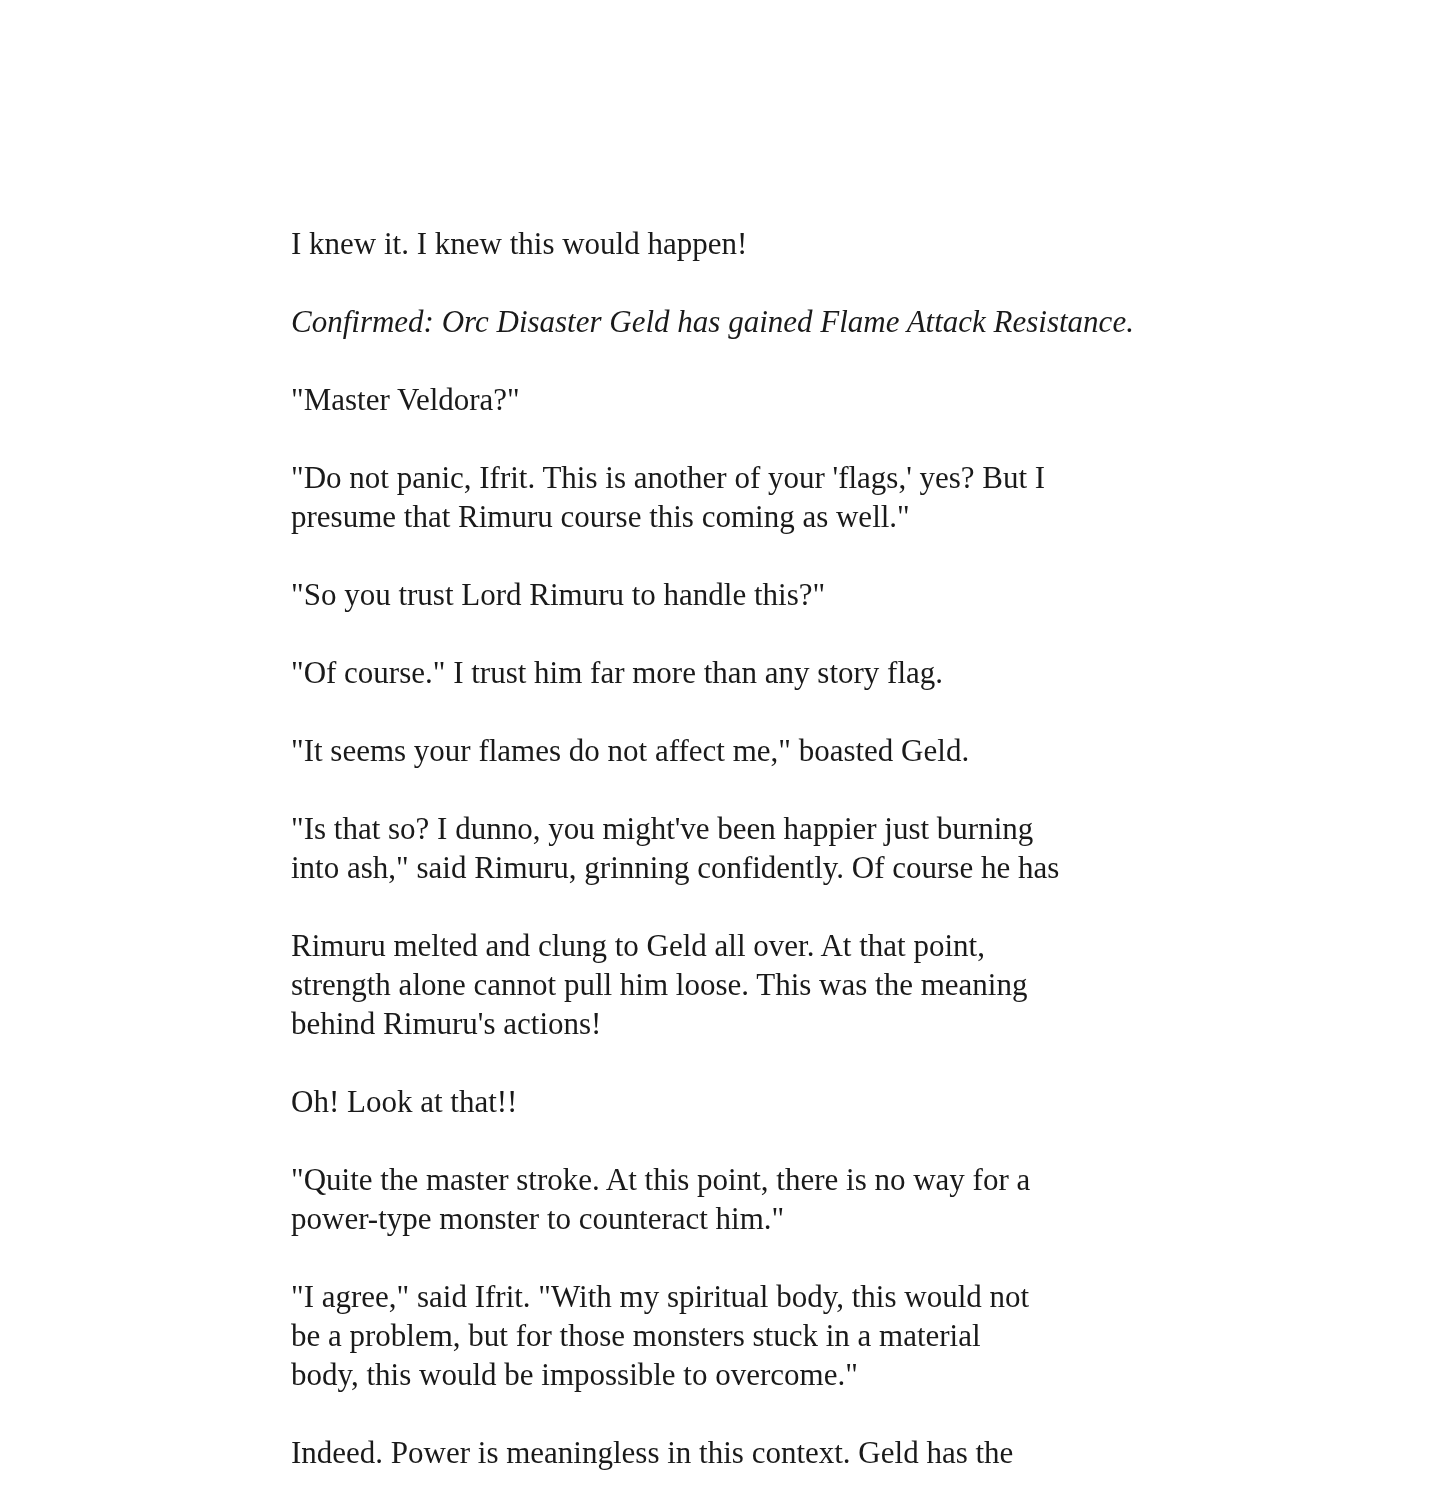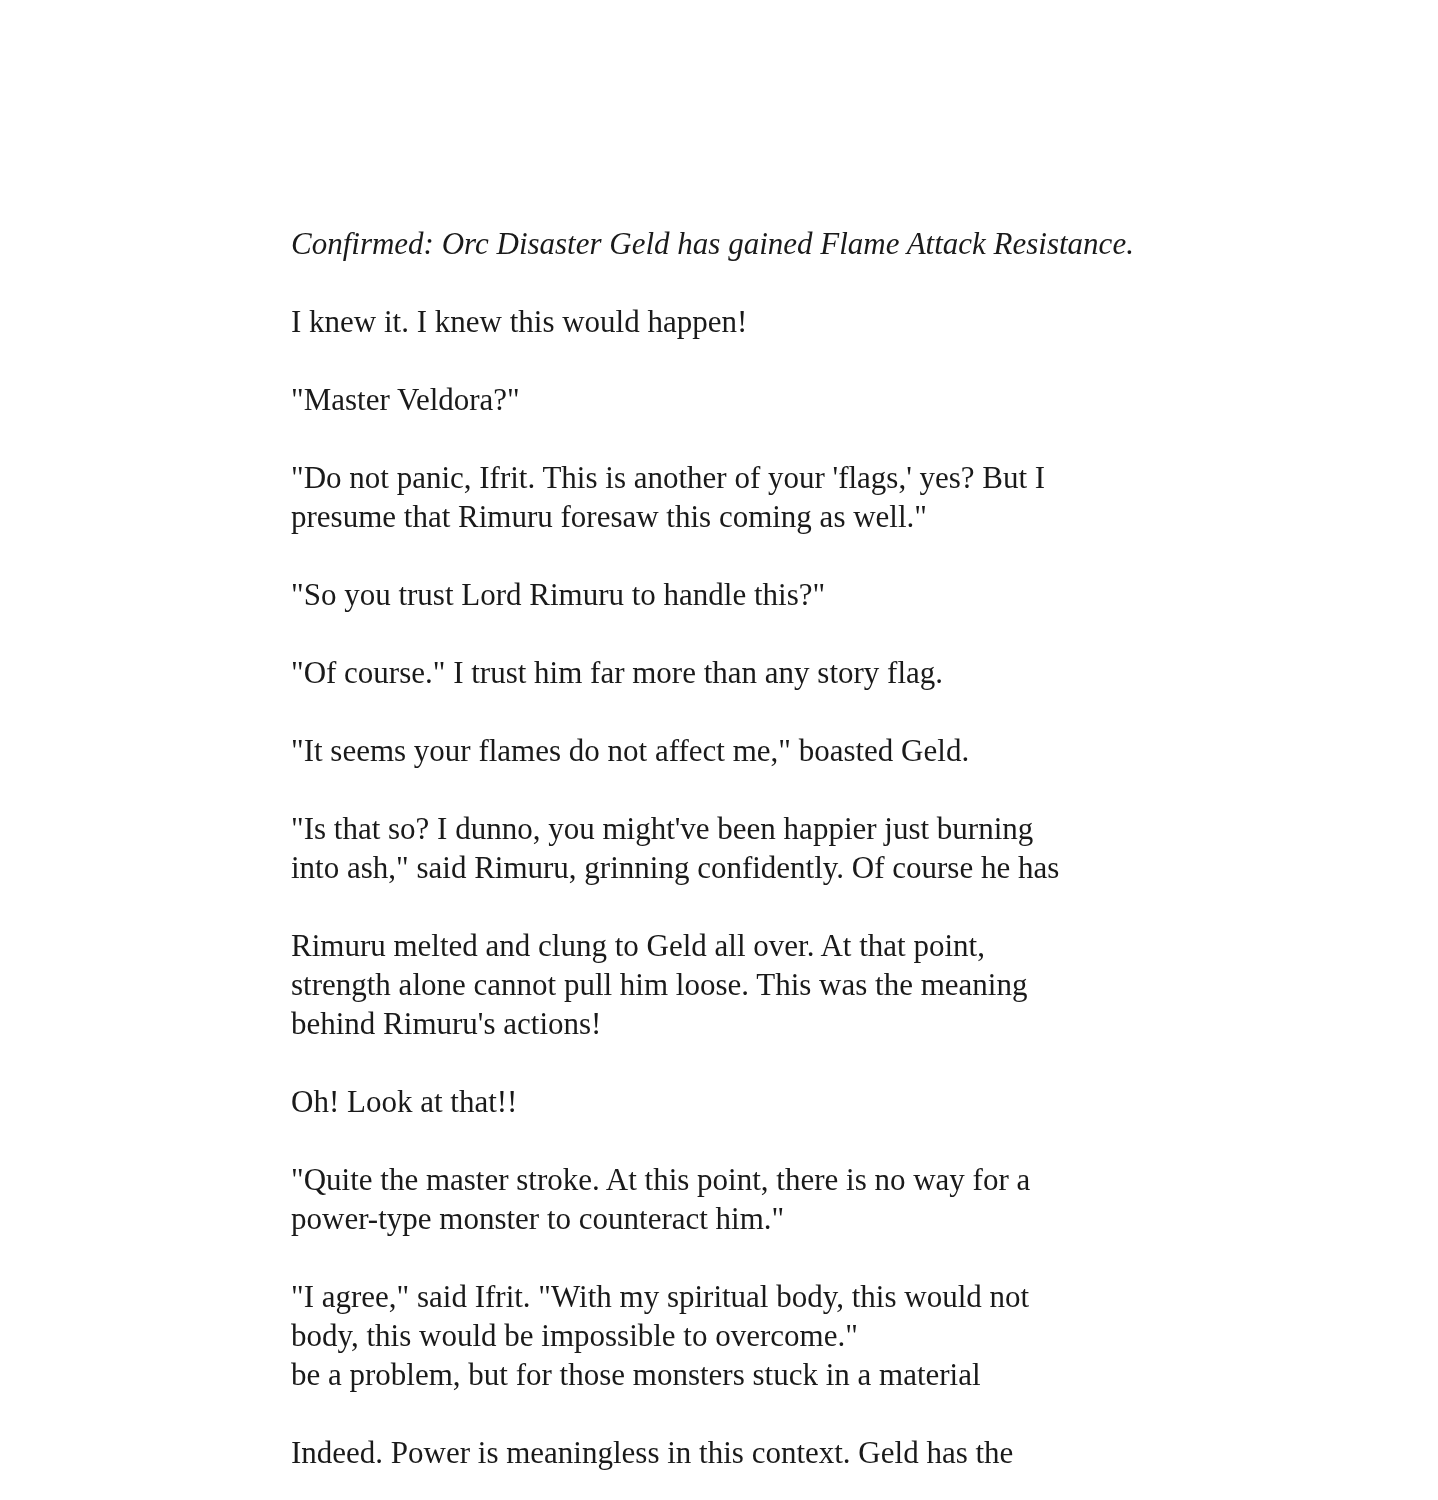--- a/index.html
+++ b/index.html
@@ -35,35 +35,35 @@
     display: block;
     white-space: pre;
   }
 </style>
 </head>
 <body>
 
 <div class="page">
   <div class="text-column">
 
+    <p class="para">
+      <span class="line">I knew it. I knew this would happen!</span>
+    </p>
+
     <p class="para italic">
       <span class="line">Confirmed: Orc Disaster Geld has gained Flame Attack Resistance.</span>
-    </p>
-
-    <p class="para">
-      <span class="line">I knew it. I knew this would happen!</span>
     </p>
 
     <p class="para">
       <span class="line">"Master Veldora?"</span>
     </p>
 
     <p class="para">
       <span class="line">"Do not panic, Ifrit. This is another of your 'flags,' yes? But I</span>
-      <span class="line">presume that Rimuru foresaw this coming as well."</span>
+      <span class="line">presume that Rimuru course this coming as well."</span>
     </p>
 
     <p class="para">
       <span class="line">"So you trust Lord Rimuru to handle this?"</span>
     </p>
 
     <p class="para">
       <span class="line">"Of course." I trust him far more than any story flag.</span>
     </p>
 
@@ -86,22 +86,22 @@
       <span class="line">Oh! Look at that!!</span>
     </p>
 
     <p class="para">
       <span class="line">"Quite the master stroke. At this point, there is no way for a</span>
       <span class="line">power-type monster to counteract him."</span>
     </p>
 
     <p class="para">
       <span class="line">"I agree," said Ifrit. "With my spiritual body, this would not</span>
+      <span class="line">be a problem, but for those monsters stuck in a material</span>
       <span class="line">body, this would be impossible to overcome."</span>
-      <span class="line">be a problem, but for those monsters stuck in a material</span>
     </p>
 
     <p class="para">
       <span class="line">Indeed. Power is meaningless in this context. Geld has the</span>
     </p>
 
   </div>
 </div>
 
 </body></html>

